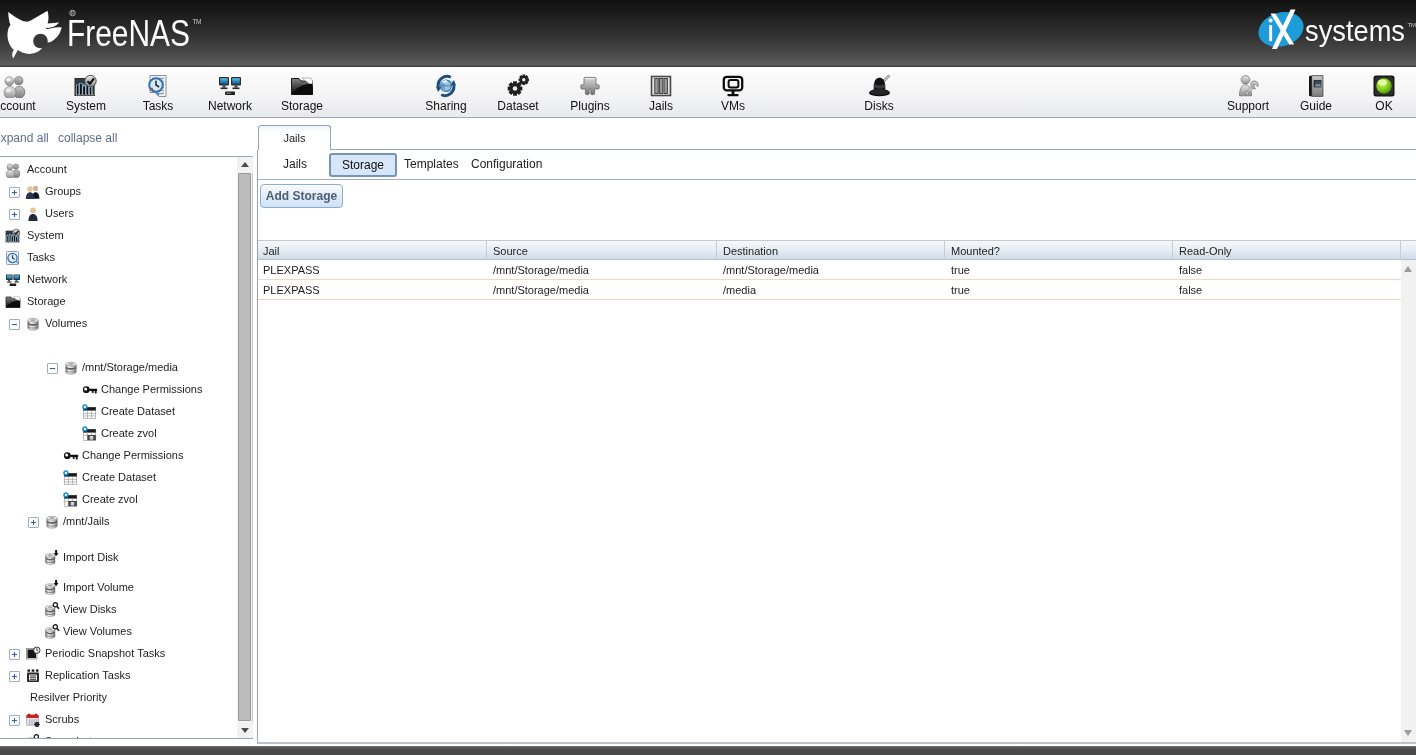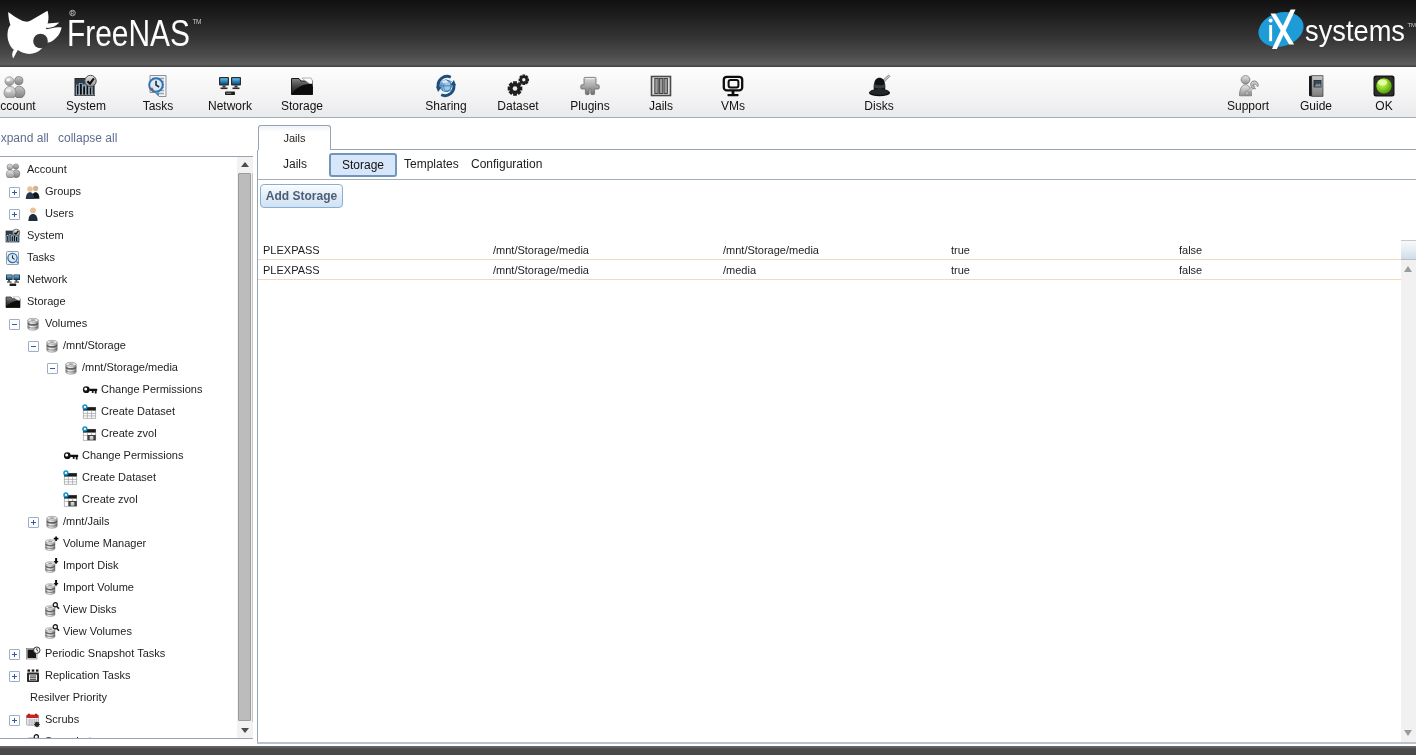--- a/index.html
+++ b/index.html
@@ -535,29 +535,20 @@
     </div>
 <div class="trow" style="top:156px">
       <div class="exp" style="left:9px">
         <i></i>
       </div>
       <svg class="ti" style="left:25px">
         <use href="#db"></use>
       </svg>
       <span class="tx" style="left:45px">Volumes</span>
     </div>
-<div class="trow" style="top:178px">
-      <div class="exp" style="left:28px">
-        <i></i>
-      </div>
-      <svg class="ti" style="left:44px">
-        <use href="#db"></use>
-      </svg>
-      <span class="tx" style="left:63px">/mnt/Storage</span>
-    </div>
 <div class="trow" style="top:200px">
       <div class="exp" style="left:47px">
         <i></i>
       </div>
       <svg class="ti" style="left:63px">
         <use href="#db"></use>
       </svg>
       <span class="tx" style="left:82px">/mnt/Storage/media</span>
     </div>
 <div class="trow" style="top:222px">
@@ -599,27 +590,21 @@
 <div class="trow" style="top:354px">
       <div class="exp plus" style="left:28px">
         <i></i>
         <i class="v"></i>
       </div>
       <svg class="ti" style="left:44px">
         <use href="#db"></use>
       </svg>
       <span class="tx" style="left:63px">/mnt/Jails</span>
     </div>
-<div class="trow" style="top:376px">
-      <svg class="ti" style="left:44px">
-        <use href="#dbPlus"></use>
-      </svg>
-      <span class="tx" style="left:63px">Volume Manager</span>
-    </div>
-<div class="trow" style="top:398px">
+<div class="trow" style="top:390px">
       <svg class="ti" style="left:44px">
         <use href="#dbArr"></use>
       </svg>
       <span class="tx" style="left:63px">Import Disk</span>
     </div>
 <div class="trow" style="top:442px">
       <svg class="ti" style="left:44px">
         <use href="#dbMag"></use>
       </svg>
       <span class="tx" style="left:63px">View Disks</span>
@@ -689,20 +674,27 @@
  <div id="tab1">Jails</div>
  <div id="tabline"></div>
  <div id="subnav">
   <span class="sn" style="left:26px">Jails</span>
   <div id="snsel">Storage</div>
   <span class="sn" style="left:147px">Templates</span>
   <span class="sn" style="left:214px">Configuration</span>
  </div>
  <div id="addbtn">Add Storage</div>
  <div id="grid">
+  <div id="ghead">
+   <div class="gh" style="left:0;width:230px">Jail</div>
+   <div class="gh" style="left:230px;width:230px">Source</div>
+   <div class="gh" style="left:460px;width:228px">Destination</div>
+   <div class="gh" style="left:688px;width:228px">Mounted?</div>
+   <div class="gh" style="left:916px;width:228px">Read-Only</div>
+  </div>
   <div class="grow">
    <div class="gc" style="left:0">PLEXPASS</div>
    <div class="gc" style="left:230px">/mnt/Storage/media</div>
    <div class="gc" style="left:460px">/mnt/Storage/media</div>
    <div class="gc" style="left:688px">true</div>
    <div class="gc" style="left:916px">false</div>
   </div>
   <div class="grow">
    <div class="gc" style="left:0">PLEXPASS</div>
    <div class="gc" style="left:230px">/mnt/Storage/media</div>

